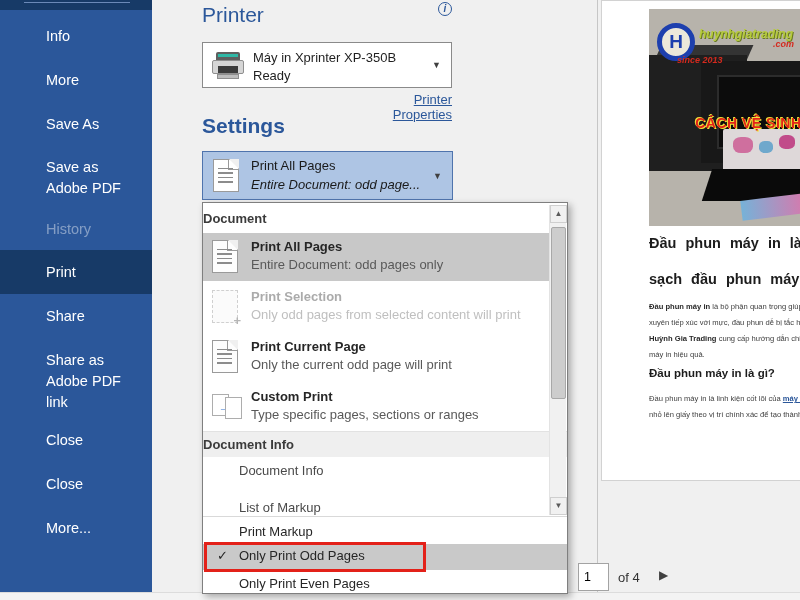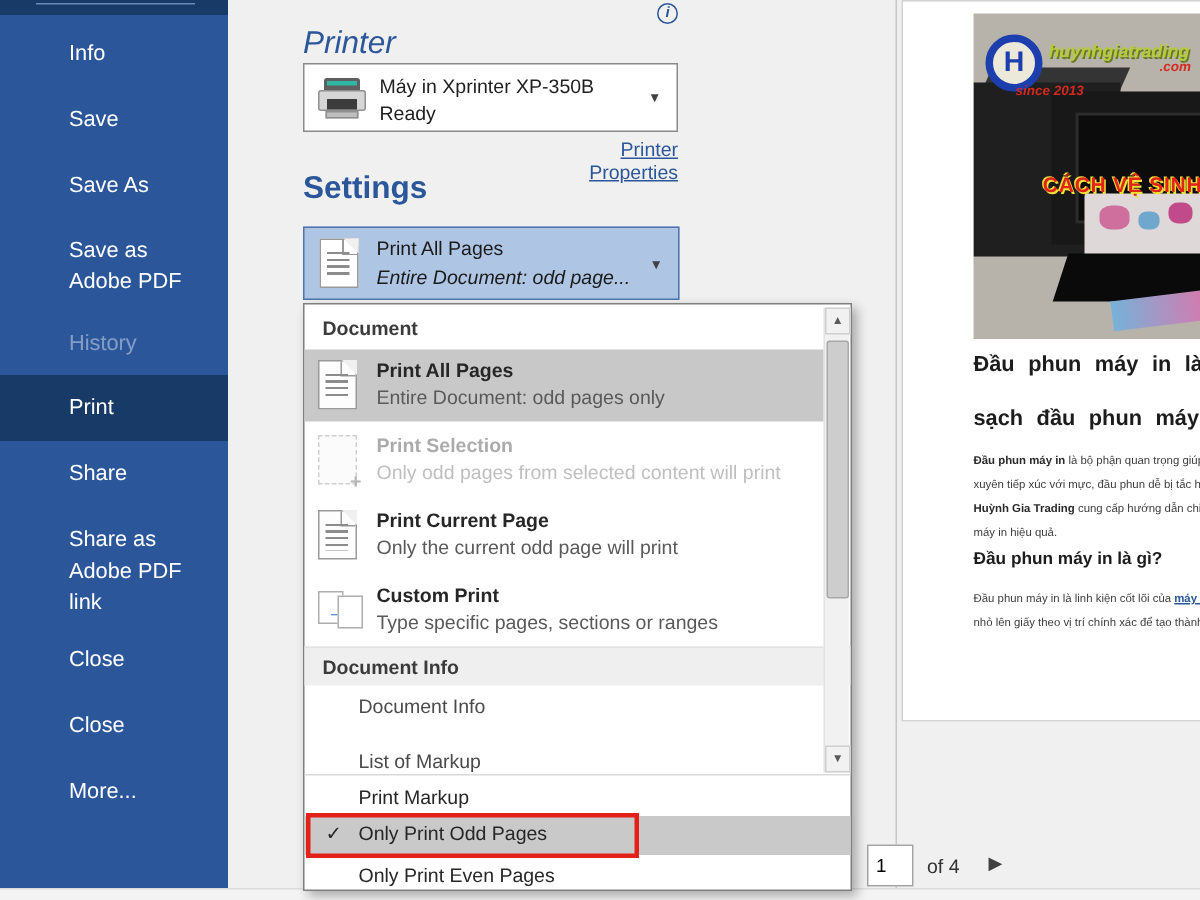--- a/index.html
+++ b/index.html
@@ -10,21 +10,21 @@
   
   #sidebar { left:0; top:0; width:152px; height:592px; background:#2b579a; z-index:3; }
   .sb-item { position:absolute; left:46px; color:#fff; font-size:14.5px; line-height:21px; cursor:pointer; white-space:pre-line; }
   .sb-item.disabled { color:rgba(255,255,255,.42); }
   #sb-print-band { position:absolute; left:0; top:250px; width:152px; height:44px; background:#173a67; }
   #sb-top-strip { position:absolute; left:0; top:0; width:152px; height:10px; background:#173a67; }
   #sb-top-divider { position:absolute; left:24px; top:2px; width:106px; height:1px; background:#6b89b8; }
 
   
   .h1 { color:#2b579a; font-size:21px; font-weight:400; }
-  #printer-heading { left:202px; top:17px;font-style:italic; }
+  #printer-heading { left:202px; top:3px; }
   #settings-heading { left:202px; top:114px;font-weight:bold; }
   #info-icon { left:438px; top:2px; width:14px; height:14px; border:1.3px solid #2b579a; border-radius:50%;
     color:#2b579a; font-size:10px; font-style:italic; font-weight:700; text-align:center; line-height:11px; cursor:pointer; }
 
   #printer-select { left:202px; top:42px; width:250px; height:46px; background:#fff; border:1px solid #8a8a8a; cursor:pointer; }
   #printer-name { position:absolute; left:50px; top:7px; font-size:13px; color:#1f1f1f; white-space:nowrap; }
   #printer-status { position:absolute; left:50px; top:25px; font-size:13px; color:#1f1f1f; }
   .dd-arrow { position:absolute; right:10px; top:50%; transform:translateY(-50%); font-size:9px; color:#404040; }
   #printer-props { left:352px; top:92px; width:100px; text-align:right; font-size:13px; color:#2b579a; text-decoration:underline; cursor:pointer; }
 
@@ -49,21 +49,21 @@
   .printer-icon { width:32px; height:28px; position:relative; }
   .printer-icon .top { position:absolute; left:4px; top:0; width:24px; height:8px; background:#5f5f5f; border-radius:2px 2px 0 0; }
   .printer-icon .teal { position:absolute; left:6px; top:2px; width:20px; height:3px; background:#2fb8a6; }
   .printer-icon .body { position:absolute; left:0; top:8px; width:32px; height:14px; background:#d6d6d6; border:1px solid #8f8f8f; border-radius:2px; }
   .printer-icon .slot { position:absolute; left:6px; top:14px; width:20px; height:7px; background:#3c3c3c; }
   .printer-icon .tray { position:absolute; left:5px; top:22px; width:22px; height:5px; background:#bdbdbd; border:1px solid #8f8f8f; }
 
   
   #menu { left:202px; top:202px; width:366px; height:392px; background:#fff; border:1px solid #7f7f7f;
     box-shadow:3px 3px 7px rgba(0,0,0,.3); z-index:10; }
-  .menu-header { position:absolute; left:0; width:100%; padding-left:12px; font-size:13px; font-weight:700; color:#3b3b3b; }
+  .menu-header { position:absolute; left:0; width:100%; font-size:13px; font-weight:700; color:#3b3b3b; }
   #menu-h1 { top:8px; }
   #menu-h2 { top:228px; height:26px; line-height:26px; background:#efefef; border-top:1px solid #e2e2e2; }
   .menu-item { position:absolute; left:0; width:344px; height:48px; cursor:pointer; }
   .menu-item .ic { position:absolute; left:9px; top:7px; }
   .menu-item .t { position:absolute; left:48px; top:6px; font-size:13px; font-weight:700; color:#262626; white-space:nowrap; }
   .menu-item .s { position:absolute; left:48px; top:24px; font-size:13px; color:#595959; white-space:nowrap; }
   .menu-item.hl { background:#c8c8c8; width:347px; }
   .menu-item.dis .t { color:#ababab; }
   .menu-item.dis .s { color:#bfbfbf; }
   .info-line { position:absolute; left:36px; font-size:13px; color:#4a4a4a; white-space:nowrap; cursor:pointer; }
@@ -119,21 +119,21 @@
 </style>
 </head>
 <body>
 
 <div id="sidebar" class="abs">
   <div id="sb-print-band"></div>
   <div id="sb-top-strip">
     <div id="sb-top-divider"></div>
   </div>
   <div class="sb-item" style="top:26px">Info</div>
-  <div class="sb-item" style="top:70px">Save</div>
+  <div class="sb-item" style="top:70px">More</div>
   <div class="sb-item" style="top:114px">Save As</div>
   <div class="sb-item" style="top:157px">Save as
 Adobe PDF</div>
   <div class="sb-item disabled" style="top:219px">History</div>
   <div class="sb-item" style="top:262px">Print</div>
   <div class="sb-item" style="top:306px">Share</div>
   <div class="sb-item" style="top:350px">Share as
 Adobe PDF
 link</div>
   <div class="sb-item" style="top:430px">Close</div>

